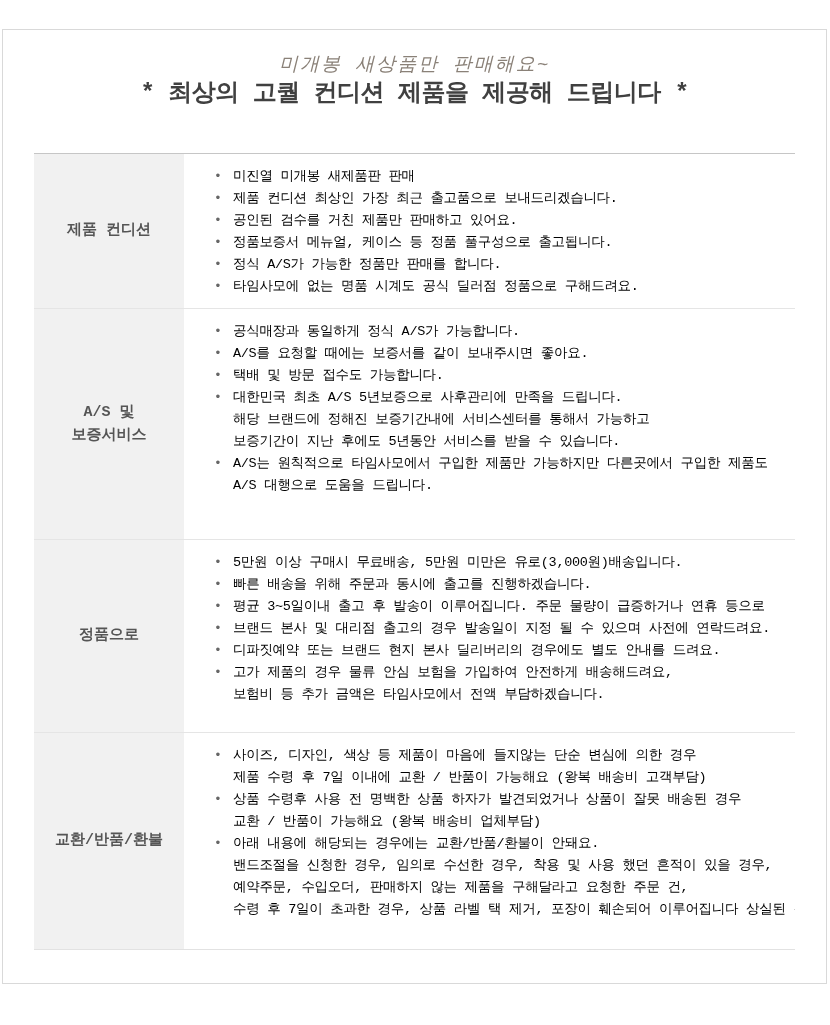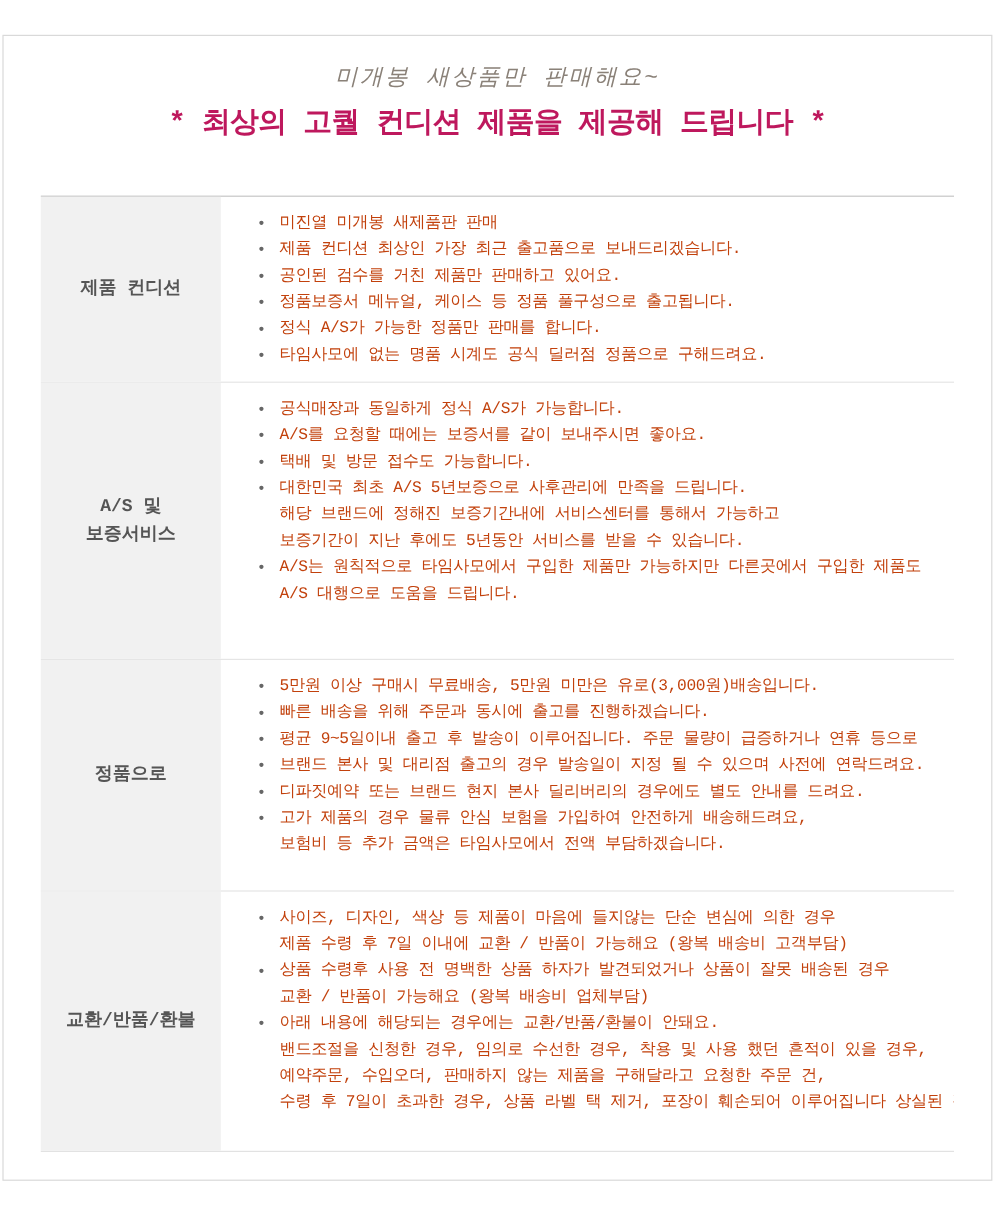--- a/index.html
+++ b/index.html
@@ -26,25 +26,25 @@
   .handwritten {
     font-size: 19px;
     font-style: italic;
     letter-spacing: 2px;
     color: #8a8178;
     height: 26px;
     line-height: 26px;
   }
 
   .title {
-    margin-top: 10px;
+    margin-top: 0;
     font-size: 24px;
     font-weight: bold;
     letter-spacing: -0.5px;
-    color: #be185d;
+    color: #404040;
     line-height: 32px;
   }
 
   .info-table {
     margin: 43px 31px 0 31px;
     border-top: 1px solid #c6c6c6;
     border-bottom: 1px solid #e2e2e2;
   }
 
   .row { display: flex; }
@@ -74,21 +74,21 @@
     padding: 12px 6px 10px 28px;
     overflow: hidden;
   }
 
   .bullet-list { list-style: none; }
 
   .bullet-item {
     position: relative;
     padding-left: 21px;
     font-size: 13.5px;
-    color: #c2410c;
+    color: #000000;
     line-height: 22px;
     letter-spacing: -0.3px;
   }
   .bullet-item::before {
     content: "\2022";
     position: absolute;
     left: 2px;
     top: 0;
     color: #666666;
     font-size: 13px;
@@ -167,21 +167,21 @@
         </div>
         <div class="content-cell">
           <ul class="bullet-list">
             <li class="bullet-item">
               <div class="line">5만원 이상 구매시 무료배송, 5만원 미만은 유로(3,000원)배송입니다.</div>
             </li>
             <li class="bullet-item">
               <div class="line">빠른 배송을 위해 주문과 동시에 출고를 진행하겠습니다.</div>
             </li>
             <li class="bullet-item">
-              <div class="line">평균 9~5일이내 출고 후 발송이 이루어집니다. 주문 물량이 급증하거나 연휴 등으로</div>
+              <div class="line">평균 3~5일이내 출고 후 발송이 이루어집니다. 주문 물량이 급증하거나 연휴 등으로</div>
             </li>
             <li class="bullet-item">
               <div class="line">브랜드 본사 및 대리점 출고의 경우 발송일이 지정 될 수 있으며 사전에 연락드려요.</div>
             </li>
             <li class="bullet-item">
               <div class="line">디파짓예약 또는 브랜드 현지 본사 딜리버리의 경우에도 별도 안내를 드려요.</div>
             </li>
             <li class="bullet-item">
               <div class="line">고가 제품의 경우 물류 안심 보험을 가입하여 안전하게 배송해드려요,</div>
               <div class="line">보험비 등 추가 금액은 타임사모에서 전액 부담하겠습니다.</div>

